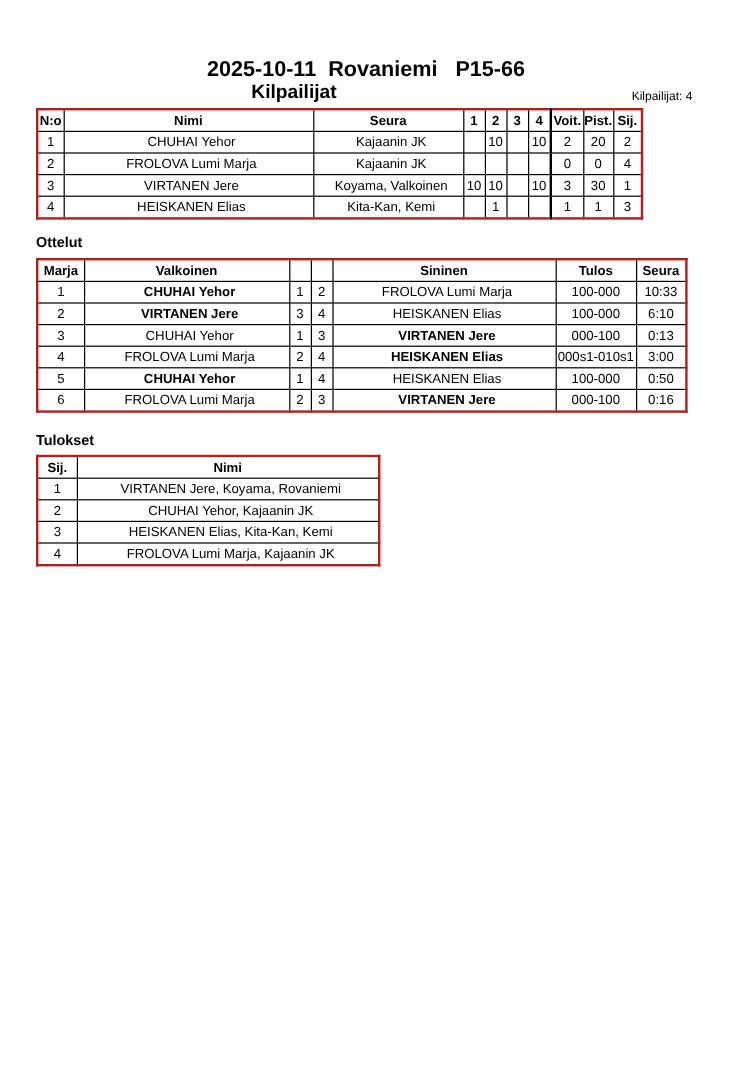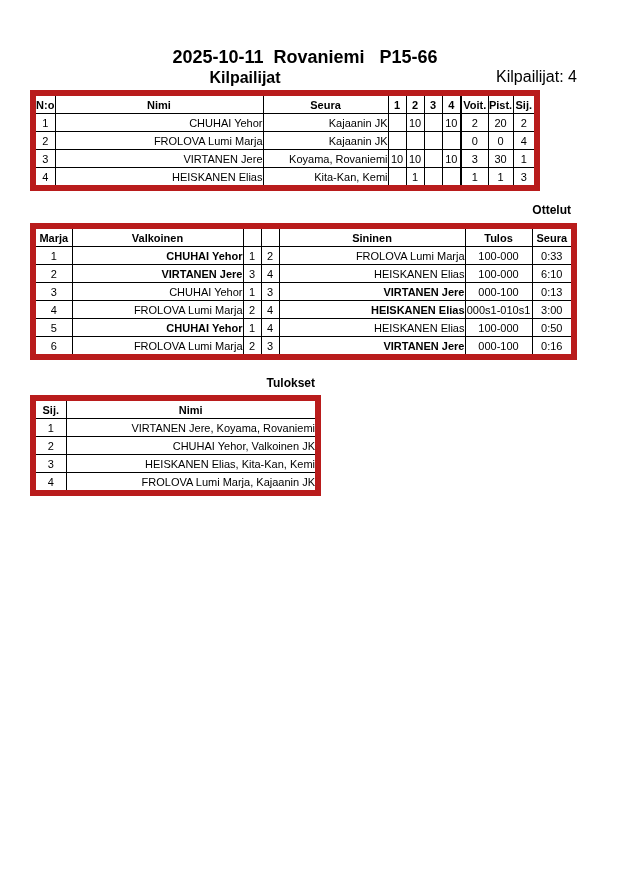--- a/index.html
+++ b/index.html
@@ -35,50 +35,50 @@
     width: 430px;
     bottom: 3px;
     text-align: center;
     font-weight: bold;
     font-size: 16px;
   }
   .comp-count {
     position: absolute;
     right: 33px;
     bottom: 4px;
-    font-size: 16px;
+    font-size: 10px;
     margin-top: 12px;
   }
   table {
     border-collapse: collapse;
     table-layout: fixed;
-    border: 6px solid #b91c1c;
+    border: 2px solid #b91c1c;
     margin-left: 30px;
   }
   td, th {
     border: 1px solid #000;
     font-size: 11px;
     height: 17px;
     padding: 0;
     text-align: center;
     vertical-align: middle;
     overflow: hidden;
     white-space: nowrap;
   }
   th { font-weight: bold; }
-  td.left { text-align: right; padding-left: 5px; }
+  td.left { text-align: center; padding-left: 5px; }
   td.win { font-weight: bold; }
   td.bl2, th.bl2 { border-left: 2px solid #000; }
   .t1 { width: 504px; }
   .t2 { width: 541px; }
   .t3 { width: 285px; }
   .section-label {
     font-weight: bold;
     font-size: 12px;
-    text-align: right;
+    text-align: left;
   }
   .matches-label { margin: 12px 0 6px 30px; width: 541px; }
   .results-label { margin: 16px 0 5px 30px; width: 285px; }
 </style>
 </head>
 <body>
 
 <div class="page">
 
   <div class="title">2025-10-11  Rovaniemi   P15-66</div>
@@ -134,21 +134,21 @@
       <td></td>
       <td></td>
       <td></td>
       <td class="bl2">0</td>
       <td>0</td>
       <td>4</td>
     </tr>
     <tr>
       <td>3</td>
       <td class="left">VIRTANEN Jere</td>
-      <td class="left">Koyama, Rovaniemi</td>
+      <td class="left">Koyama, Valkoinen</td>
       <td>10</td>
       <td>10</td>
       <td></td>
       <td>10</td>
       <td class="bl2">3</td>
       <td>30</td>
       <td>1</td>
     </tr>
     <tr>
       <td>4</td>
@@ -187,21 +187,21 @@
       <th>Tulos</th>
       <th>Seura</th>
     </tr>
     <tr>
       <td>1</td>
       <td class="left win">CHUHAI Yehor</td>
       <td>1</td>
       <td>2</td>
       <td class="left">FROLOVA Lumi Marja</td>
       <td>100-000</td>
-      <td>0:33</td>
+      <td>10:33</td>
     </tr>
     <tr>
       <td>2</td>
       <td class="left win">VIRTANEN Jere</td>
       <td>3</td>
       <td>4</td>
       <td class="left">HEISKANEN Elias</td>
       <td>100-000</td>
       <td>6:10</td>
     </tr>
@@ -255,21 +255,21 @@
         <tr>
       <th>Sij.</th>
       <th>Nimi</th>
     </tr>
     <tr>
       <td>1</td>
       <td class="left">VIRTANEN Jere, Koyama, Rovaniemi</td>
     </tr>
     <tr>
       <td>2</td>
-      <td class="left">CHUHAI Yehor, Valkoinen JK</td>
+      <td class="left">CHUHAI Yehor, Kajaanin JK</td>
     </tr>
     <tr>
       <td>3</td>
       <td class="left">HEISKANEN Elias, Kita-Kan, Kemi</td>
     </tr>
     <tr>
       <td>4</td>
       <td class="left">FROLOVA Lumi Marja, Kajaanin JK</td>
     </tr>
   </tbody>

